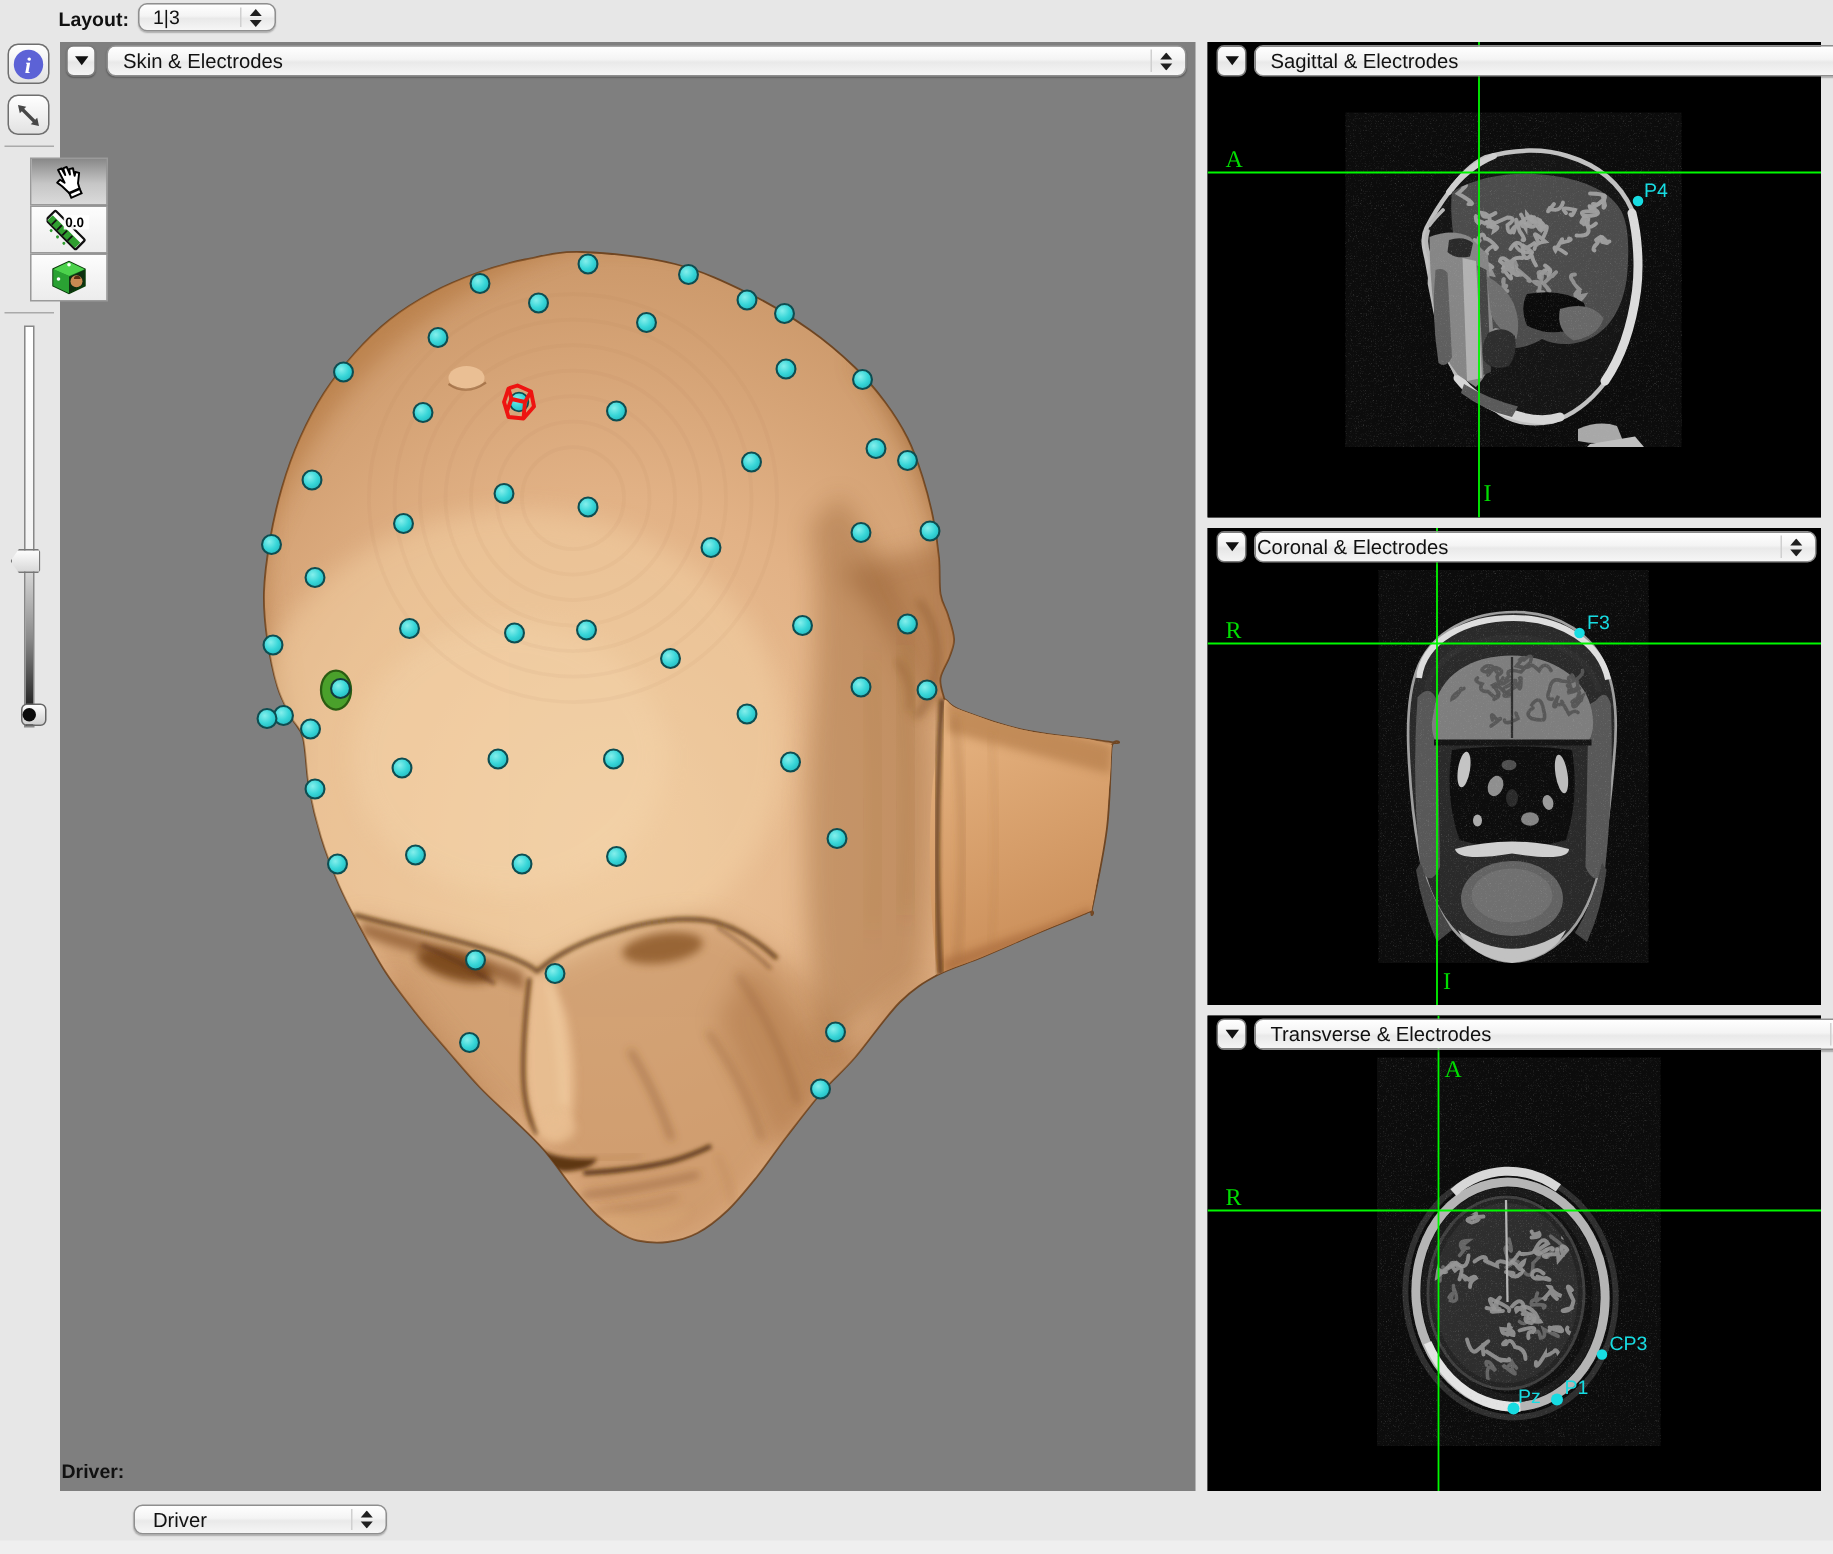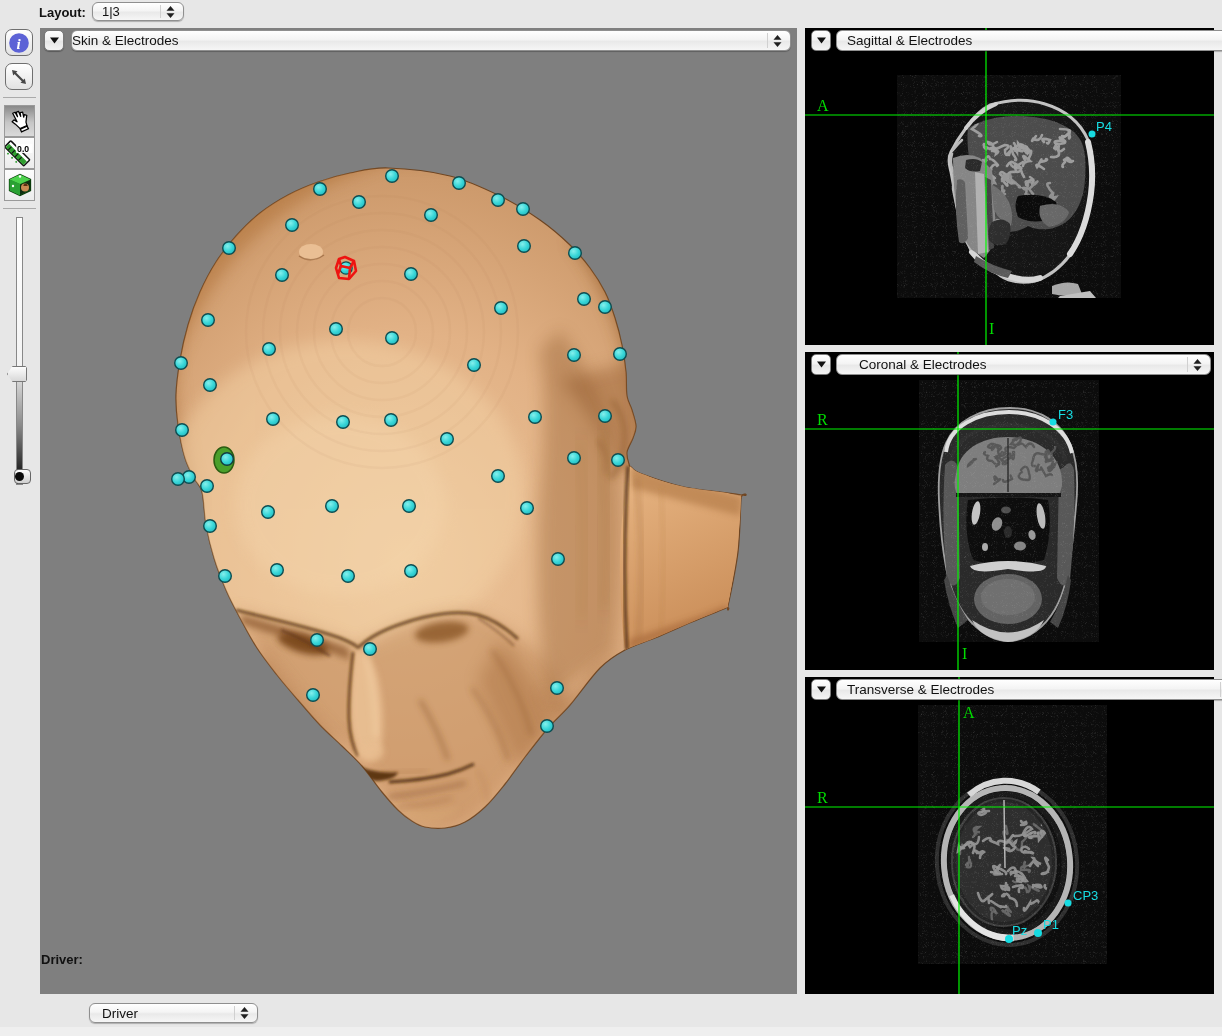--- a/index.html
+++ b/index.html
@@ -2,21 +2,21 @@
 <html><head><meta charset="utf-8">
 <style>
 * { margin:0; padding:0; box-sizing:border-box; }
 html,body { width:1222px; height:1036px; background:#e7e7e7; font-family:"Liberation Sans",sans-serif; overflow:hidden; position:relative; }
 .abs { position:absolute; }
 .popup { position:absolute; background:linear-gradient(#ffffff,#f4f4f4 45%,#e9e9e9 55%,#f6f6f6); border:1px solid #8f8f8f; border-radius:6px; box-shadow:0 1px 1px rgba(0,0,0,0.25); display:flex; align-items:center; }
 .ptext { color:#111; white-space:nowrap; }
 .pdiv { position:absolute; right:22px; top:2px; bottom:2px; width:1px; background:#d0d0d0; }
 .dropbtn { position:absolute; background:linear-gradient(#ffffff,#f2f2f2 45%,#e6e6e6 55%,#f4f4f4); border:1px solid #7a7a7a; border-radius:5px; box-shadow:0 1px 1px rgba(0,0,0,0.3); display:flex; align-items:center; justify-content:center; }
 .toolbtn { position:absolute; left:5px; width:28px; background:linear-gradient(#ffffff,#eeeeee 60%,#e2e2e2); border:1.5px solid #6f6f6f; border-radius:7px; display:flex; align-items:center; justify-content:center; }
-.grpbtn { position:absolute; left:4px; width:31px; height:32px; background:linear-gradient(#fdfdfd,#ececec); border:1px solid #9a9a9a; display:flex; align-items:center; justify-content:center; }
+.grpbtn { position:absolute; left:20px; width:52px; height:32px; background:linear-gradient(#fdfdfd,#ececec); border:1px solid #9a9a9a; display:flex; align-items:center; justify-content:center; }
 .label13 { position:absolute; font-size:13px; color:#111;font-weight:bold; }
 </style></head>
 <body>
 <div class="abs" style="left:40px;top:28px;width:757px;height:966px;background:#7f7f7f">
 <svg width="757" height="966" viewBox="40 28 757 966" style="position:absolute;left:0;top:0">
 <defs>
   <radialGradient id="skin" cx="0.40" cy="0.60" r="0.78">
     <stop offset="0" stop-color="#eec79c"></stop>
     <stop offset="0.45" stop-color="#e2b286"></stop>
     <stop offset="0.75" stop-color="#cd9a6c"></stop>
@@ -404,21 +404,21 @@
       <path d="M4.5 12 L0.5 7.3 L8.5 7.3 Z" fill="#1f1f1f"></path>
     </svg>
   </div>
 
 <div class="dropbtn" style="left:44px;top:30px;width:20px;height:21px">
     <svg width="9" height="7" viewBox="0 0 9 7">
       <path d="M0 0.5 L9 0.5 L4.5 6.5 Z" fill="#111"></path>
     </svg>
   </div>
 <div class="popup" style="left:71px;top:30px;width:720px;height:21px">
-<span class="ptext" style="font-size:13.5px;">Skin &amp; Electrodes</span>
+<span class="ptext" style="font-size:13.5px;padding-left:10px">Skin &amp; Electrodes</span>
 <div class="pdiv"></div>
     <svg width="9" height="12" viewBox="0 0 9 12" style="position:absolute;right:8px;top:50%;margin-top:-6px">
       <path d="M4.5 0 L8.5 4.7 L0.5 4.7 Z" fill="#1f1f1f"></path>
       <path d="M4.5 12 L0.5 7.3 L8.5 7.3 Z" fill="#1f1f1f"></path>
     </svg>
   </div>
 
 <div class="dropbtn" style="left:811px;top:30px;width:20px;height:21px">
     <svg width="9" height="7" viewBox="0 0 9 7">
       <path d="M0 0.5 L9 0.5 L4.5 6.5 Z" fill="#111"></path>
@@ -431,21 +431,21 @@
       <path d="M4.5 0 L8.5 4.7 L0.5 4.7 Z" fill="#1f1f1f"></path>
       <path d="M4.5 12 L0.5 7.3 L8.5 7.3 Z" fill="#1f1f1f"></path>
     </svg>
   </div>
 <div class="dropbtn" style="left:811px;top:354px;width:20px;height:21px">
     <svg width="9" height="7" viewBox="0 0 9 7">
       <path d="M0 0.5 L9 0.5 L4.5 6.5 Z" fill="#111"></path>
     </svg>
   </div>
 <div class="popup" style="left:836px;top:354px;width:375px;height:21px">
-<span class="ptext" style="font-size:13.5px;padding-left:22px">Coronal &amp; Electrodes</span>
+<span class="ptext" style="font-size:13.5px;padding-left:1px">Coronal &amp; Electrodes</span>
 <div class="pdiv"></div>
     <svg width="9" height="12" viewBox="0 0 9 12" style="position:absolute;right:8px;top:50%;margin-top:-6px">
       <path d="M4.5 0 L8.5 4.7 L0.5 4.7 Z" fill="#1f1f1f"></path>
       <path d="M4.5 12 L0.5 7.3 L8.5 7.3 Z" fill="#1f1f1f"></path>
     </svg>
   </div>
 <div class="dropbtn" style="left:811px;top:679px;width:20px;height:21px">
     <svg width="9" height="7" viewBox="0 0 9 7">
       <path d="M0 0.5 L9 0.5 L4.5 6.5 Z" fill="#111"></path>
     </svg>
@@ -509,21 +509,21 @@
 <circle cx="14" cy="5.5" r="1.2" fill="#fff"></circle>
       <circle cx="7" cy="15" r="1.2" fill="#fff"></circle>
 </svg>
   </div>
 <div class="abs" style="left:3px;top:208px;width:33px;height:1px;background:#aaa"></div>
 <div class="abs" style="left:16px;top:217px;width:7px;height:268px;border:1px solid #888;background:linear-gradient(#ffffff,#f4f4f4 55%,#8a8a8a 78%,#050505)"></div>
 <div class="abs" style="left:7px;top:366px;width:20px;height:16px;background:linear-gradient(#fdfdfd,#d8d8d8);border:1px solid #777;clip-path:polygon(0 50%,28% 0,92% 0,100% 12%,100% 88%,92% 100%,28% 100%)"></div>
 <div class="abs" style="left:14px;top:469px;width:17px;height:15px;background:linear-gradient(#fdfdfd,#cfcfcf);border:1px solid #666;border-radius:4px"></div>
 <div class="abs" style="left:15px;top:472px;width:9px;height:9px;background:#0a0a0a;border-radius:50%"></div>
 
-<div class="label13" style="left:41px;top:952px">Driver:</div>
+<div class="label13" style="left:41px;top:973px">Driver:</div>
 <div class="popup" style="left:89px;top:1003px;width:169px;height:20px">
 <span class="ptext" style="font-size:13.5px;padding-left:12px">Driver</span>
 <div class="pdiv"></div>
     <svg width="9" height="12" viewBox="0 0 9 12" style="position:absolute;right:8px;top:50%;margin-top:-6px">
       <path d="M4.5 0 L8.5 4.7 L0.5 4.7 Z" fill="#1f1f1f"></path>
       <path d="M4.5 12 L0.5 7.3 L8.5 7.3 Z" fill="#1f1f1f"></path>
     </svg>
   </div>
 <div class="abs" style="left:0;top:1027px;width:1222px;height:9px;background:#efefef"></div>
 

